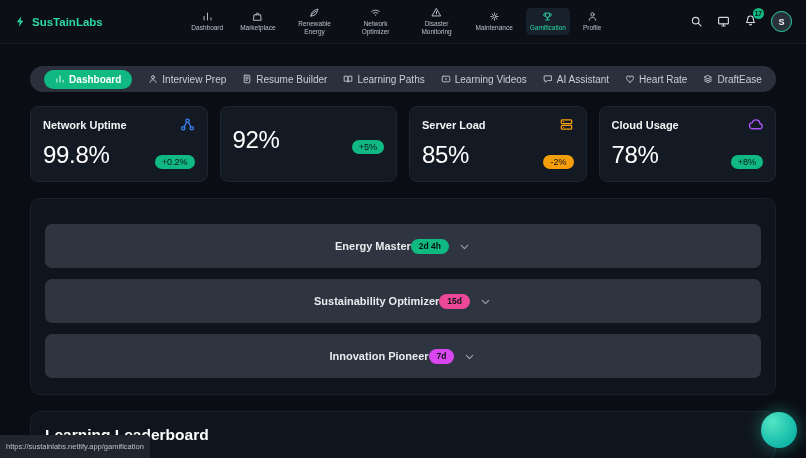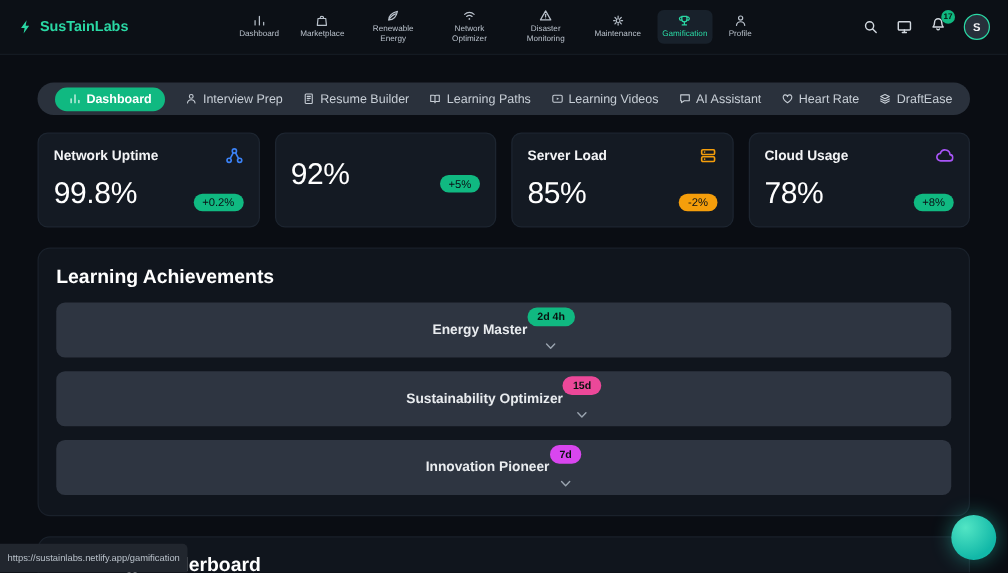--- a/index.html
+++ b/index.html
@@ -67,21 +67,21 @@
 
   .panel { background:#10151d; border:1px solid #1a212b; border-radius:10px; margin-top:16px; padding:14px 14px 16px; }
   .panel-title { font-size:15.5px; font-weight:bold; color:#ffffff; }
 
   .ach-row {
     margin-top:11px; height:44px; background:#2e3541; border-radius:7px;
     display:flex; align-items:center; justify-content:center;
     padding:0 14px; cursor:pointer;
   }
   .ach-name { font-size:11px; font-weight:600; color:#e9ecef; }
-  .ach-right { display:flex; align-items:center; gap:9px;flex-direction:column; }
+  .ach-right { display:flex; align-items:center; gap:9px; }
   .ach-badge { font-size:8.5px; font-weight:bold; color:#081410; border-radius:9px; padding:2.5px 8px; }
   .chev { width:13px; height:13px; color:#9aa4af; }
 
   .urlbar {
     position:absolute; left:0; bottom:0; background:#21262e; color:#b8c0c9;
     font-size:7.5px; padding:7px 6px; border-radius:0 4px 0 0;
   }
   .fab {
     position:absolute; right:9px; bottom:10px; width:36px; height:36px; border-radius:50%;
     background:radial-gradient(circle at 32% 28%, #52e5c4, #12b8a8 70%);
@@ -328,21 +328,20 @@
           </span>
       </div>
       <div class="stat-bottom">
         <span class="stat-value">78%</span>
         <span class="stat-delta" style="background-color: rgb(16, 185, 129);">+8%</span>
       </div>
     </div>
   </section>
 
   <section class="panel">
-    <h2 class="panel-title">Learning Achievements</h2>
     <div class="ach-row">
       <span class="ach-name">Energy Master</span>
       <span class="ach-right">
         <span class="ach-badge" style="background-color: rgb(16, 185, 129);">2d 4h</span>
         <span class="icn chev">
             <svg viewBox="0 0 16 16">
               <path d="M4 6.5l4 4 4-4"></path>
             </svg>
           </span>
       </span>

